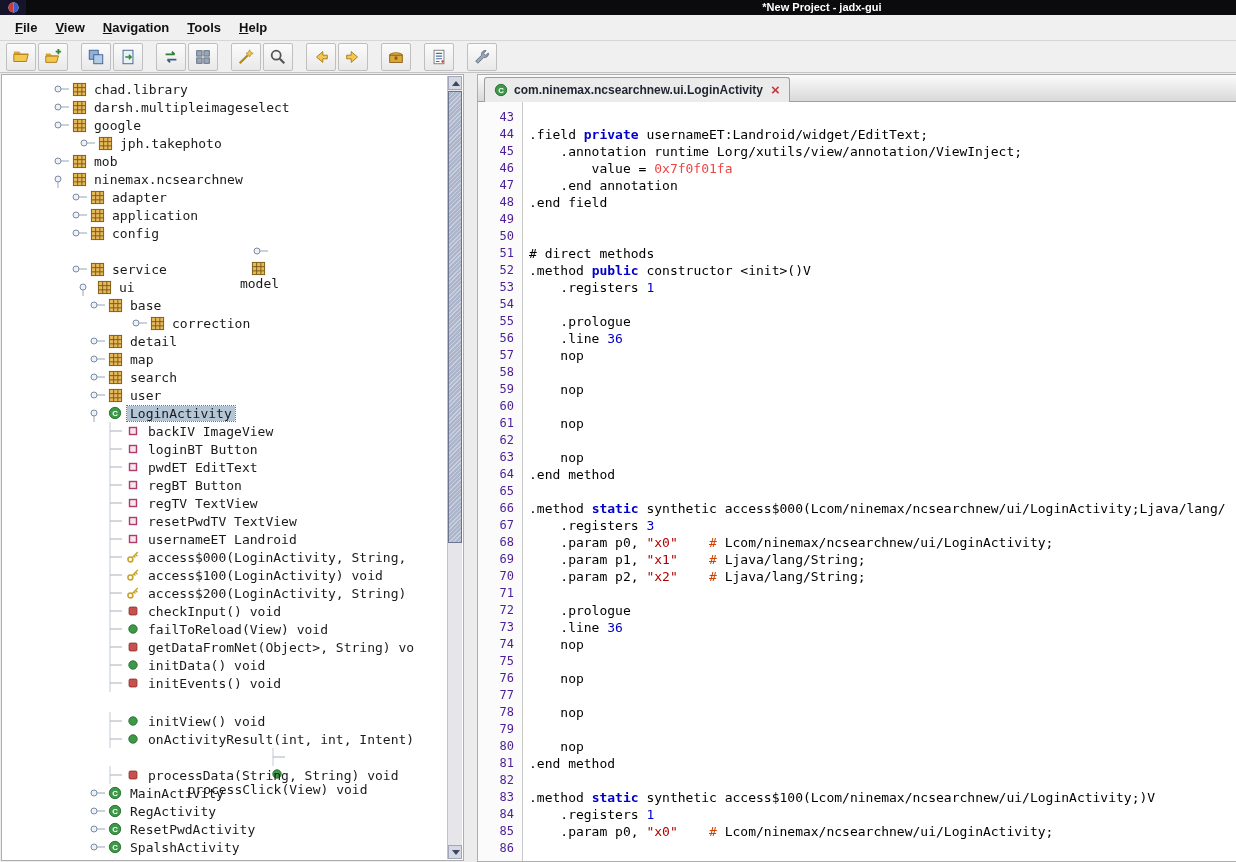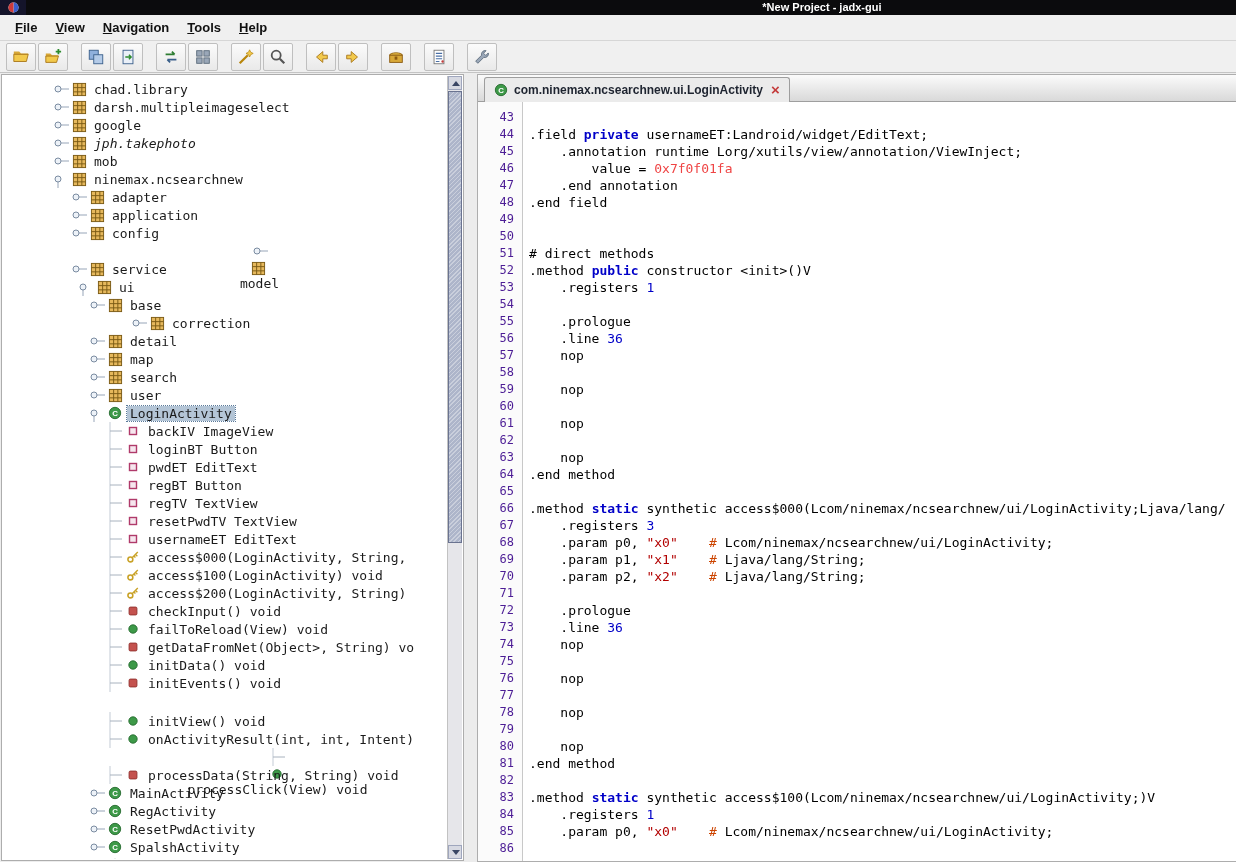--- a/index.html
+++ b/index.html
@@ -226,21 +226,21 @@
           </svg>
         </span>
         <span class="tree-icon">
           <svg width="15" height="15" viewBox="0 0 16 16">
             <rect x="1.5" y="1.5" width="13" height="13" fill="#E6B85C" stroke="#7A5A14"></rect>
             <path d="M1.5 6h13M1.5 10.5h13M6 1.5v13M10.5 1.5v13" stroke="#7A5A14" fill="none"></path>
           </svg>
         </span>
         <span class="tree-label">google</span>
       </div>
-      <div class="tree-row" style="padding-left: 50px; font-style: italic;">
+      <div class="tree-row" style="padding-left: 76px;">
         <span class="tree-handle">
           <svg width="16" height="18" viewBox="0 0 16 18">
             <line x1="8" y1="9" x2="16" y2="9" stroke="#97A5B8"></line>
             <circle cx="5" cy="9" r="3" fill="#EDF2F8" stroke="#7A8BA0"></circle>
           </svg>
         </span>
         <span class="tree-icon">
           <svg width="15" height="15" viewBox="0 0 16 16">
             <rect x="1.5" y="1.5" width="13" height="13" fill="#E6B85C" stroke="#7A5A14"></rect>
             <path d="M1.5 6h13M1.5 10.5h13M6 1.5v13M10.5 1.5v13" stroke="#7A5A14" fill="none"></path>
@@ -562,21 +562,21 @@
           <svg width="16" height="18" viewBox="0 0 16 18">
             <line x1="3" y1="0" x2="3" y2="18" stroke="#C3CBD5"></line>
             <line x1="3" y1="9" x2="15" y2="9" stroke="#A8B2BE"></line>
           </svg>
         </span>
         <span class="tree-icon">
           <svg width="14" height="14" viewBox="0 0 16 16">
             <rect x="4" y="4" width="8" height="8" fill="#F6E6EE" stroke="#B03A6A" stroke-width="1.6"></rect>
           </svg>
         </span>
-        <span class="tree-label">usernameET EditText</span>
+        <span class="tree-label">usernameET Landroid</span>
       </div>
       <div class="tree-row" style="padding-left: 104px;">
         <span class="tree-handle">
           <svg width="16" height="18" viewBox="0 0 16 18">
             <line x1="3" y1="0" x2="3" y2="18" stroke="#C3CBD5"></line>
             <line x1="3" y1="9" x2="15" y2="9" stroke="#A8B2BE"></line>
           </svg>
         </span>
         <span class="tree-icon">
           <svg width="14" height="14" viewBox="0 0 16 16">

